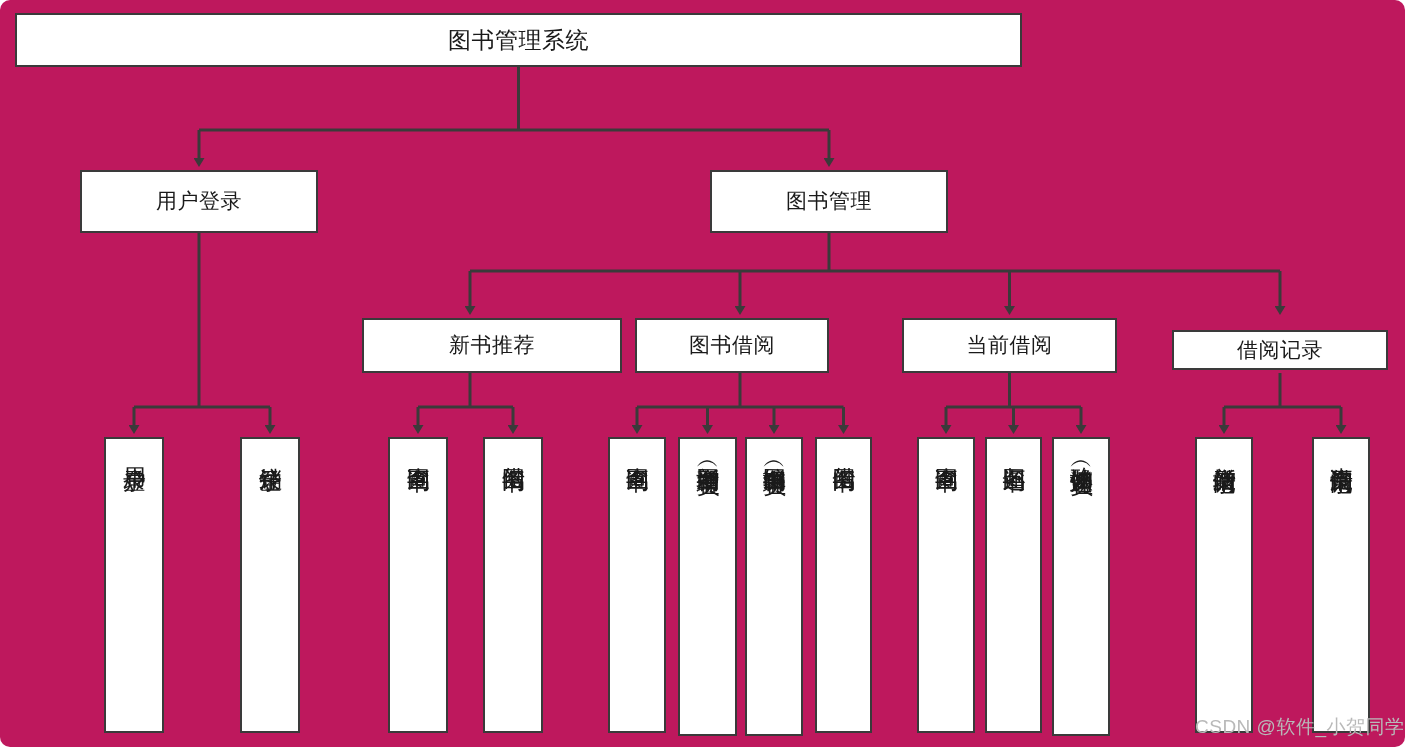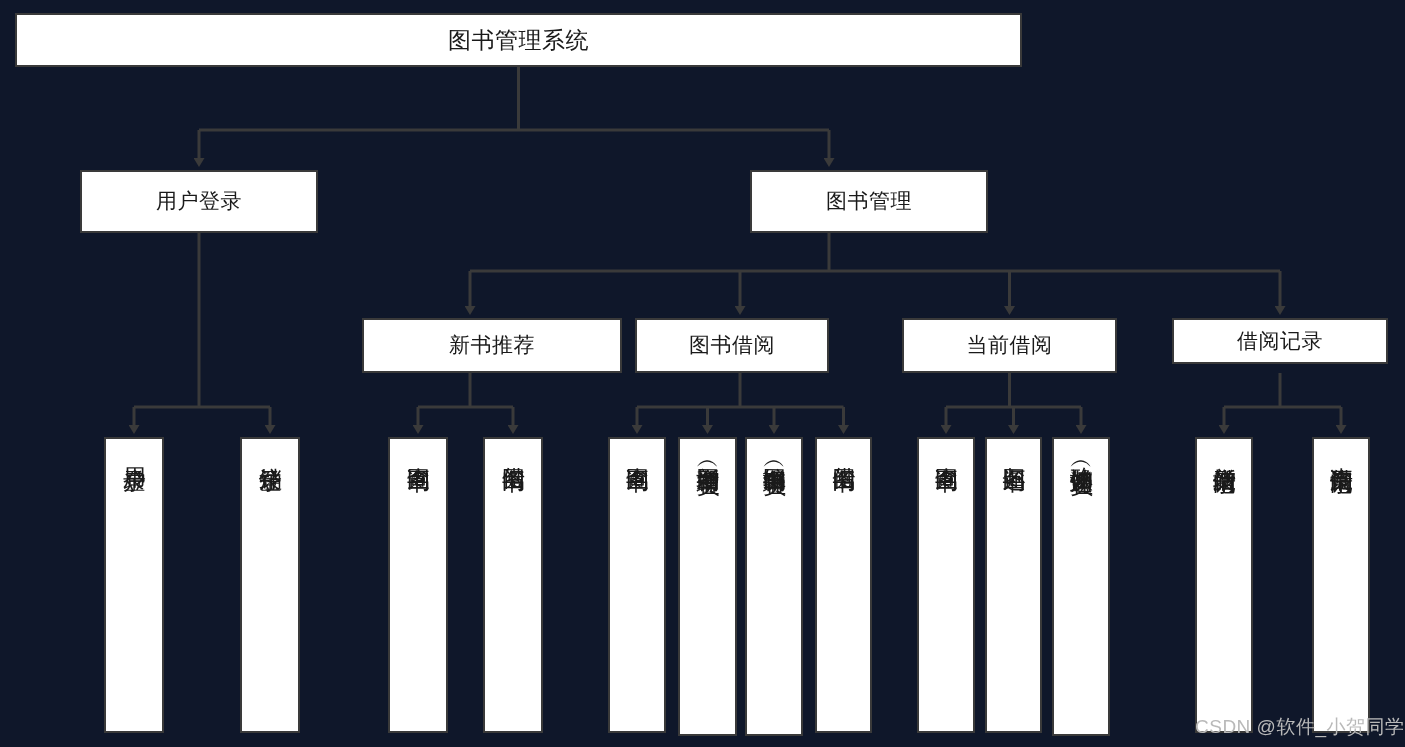--- a/index.html
+++ b/index.html
@@ -7,22 +7,23 @@
     padding: 0;
     background: #ffffff;
   }
   body {
     font-family: "Liberation Sans", "DejaVu Sans", sans-serif;
   }
   #canvas {
     position: relative;
     width: 1405px;
     height: 747px;
-    background: #0f172a;
+    background: #be185d;
     overflow: hidden;
+    border-radius: 10px;
   }
   svg.edges {
     position: absolute;
     left: 0;
     top: 0;
     width: 1405px;
     height: 747px;
     pointer-events: none;
   }
   .node {
@@ -111,33 +112,33 @@
       </g>
   </svg>
 
   <div id="node-layer">
       <div class="node node-h node-root" style="left: 15px; top: 13px; width: 1007px; height: 54px;">
         <span class="lbl">图书管理系统</span>
       </div>
       <div class="node node-h" style="left: 80px; top: 170px; width: 238px; height: 63px;">
         <span class="lbl">用户登录</span>
       </div>
-      <div class="node node-h" style="left: 710px; top: 170px; width: 238px; height: 63px; margin-left: 40px;">
+      <div class="node node-h" style="left: 710px; top: 170px; width: 238px; height: 63px;">
         <span class="lbl">图书管理</span>
       </div>
       <div class="node node-h" style="left: 362px; top: 318px; width: 260px; height: 55px;">
         <span class="lbl">新书推荐</span>
       </div>
       <div class="node node-h" style="left: 635px; top: 318px; width: 194px; height: 55px;">
         <span class="lbl">图书借阅</span>
       </div>
       <div class="node node-h" style="left: 902px; top: 318px; width: 215px; height: 55px; align-items: center;">
         <span class="lbl">当前借阅</span>
       </div>
-      <div class="node node-h" style="left: 1172px; top: 318px; width: 216px; height: 46px;">
+      <div class="node node-h" style="left: 1172px; top: 330px; width: 216px; height: 40px;">
         <span class="lbl">借阅记录</span>
       </div>
       <div class="node node-v" style="left: 104px; top: 437px; width: 60px; height: 296px;">
         <span class="lbl">用户登录</span>
       </div>
       <div class="node node-v" style="left: 240px; top: 437px; width: 60px; height: 296px;">
         <span class="lbl">注销登录</span>
       </div>
       <div class="node node-v" style="left: 388px; top: 437px; width: 60px; height: 296px;">
         <span class="lbl">查询图书</span>

